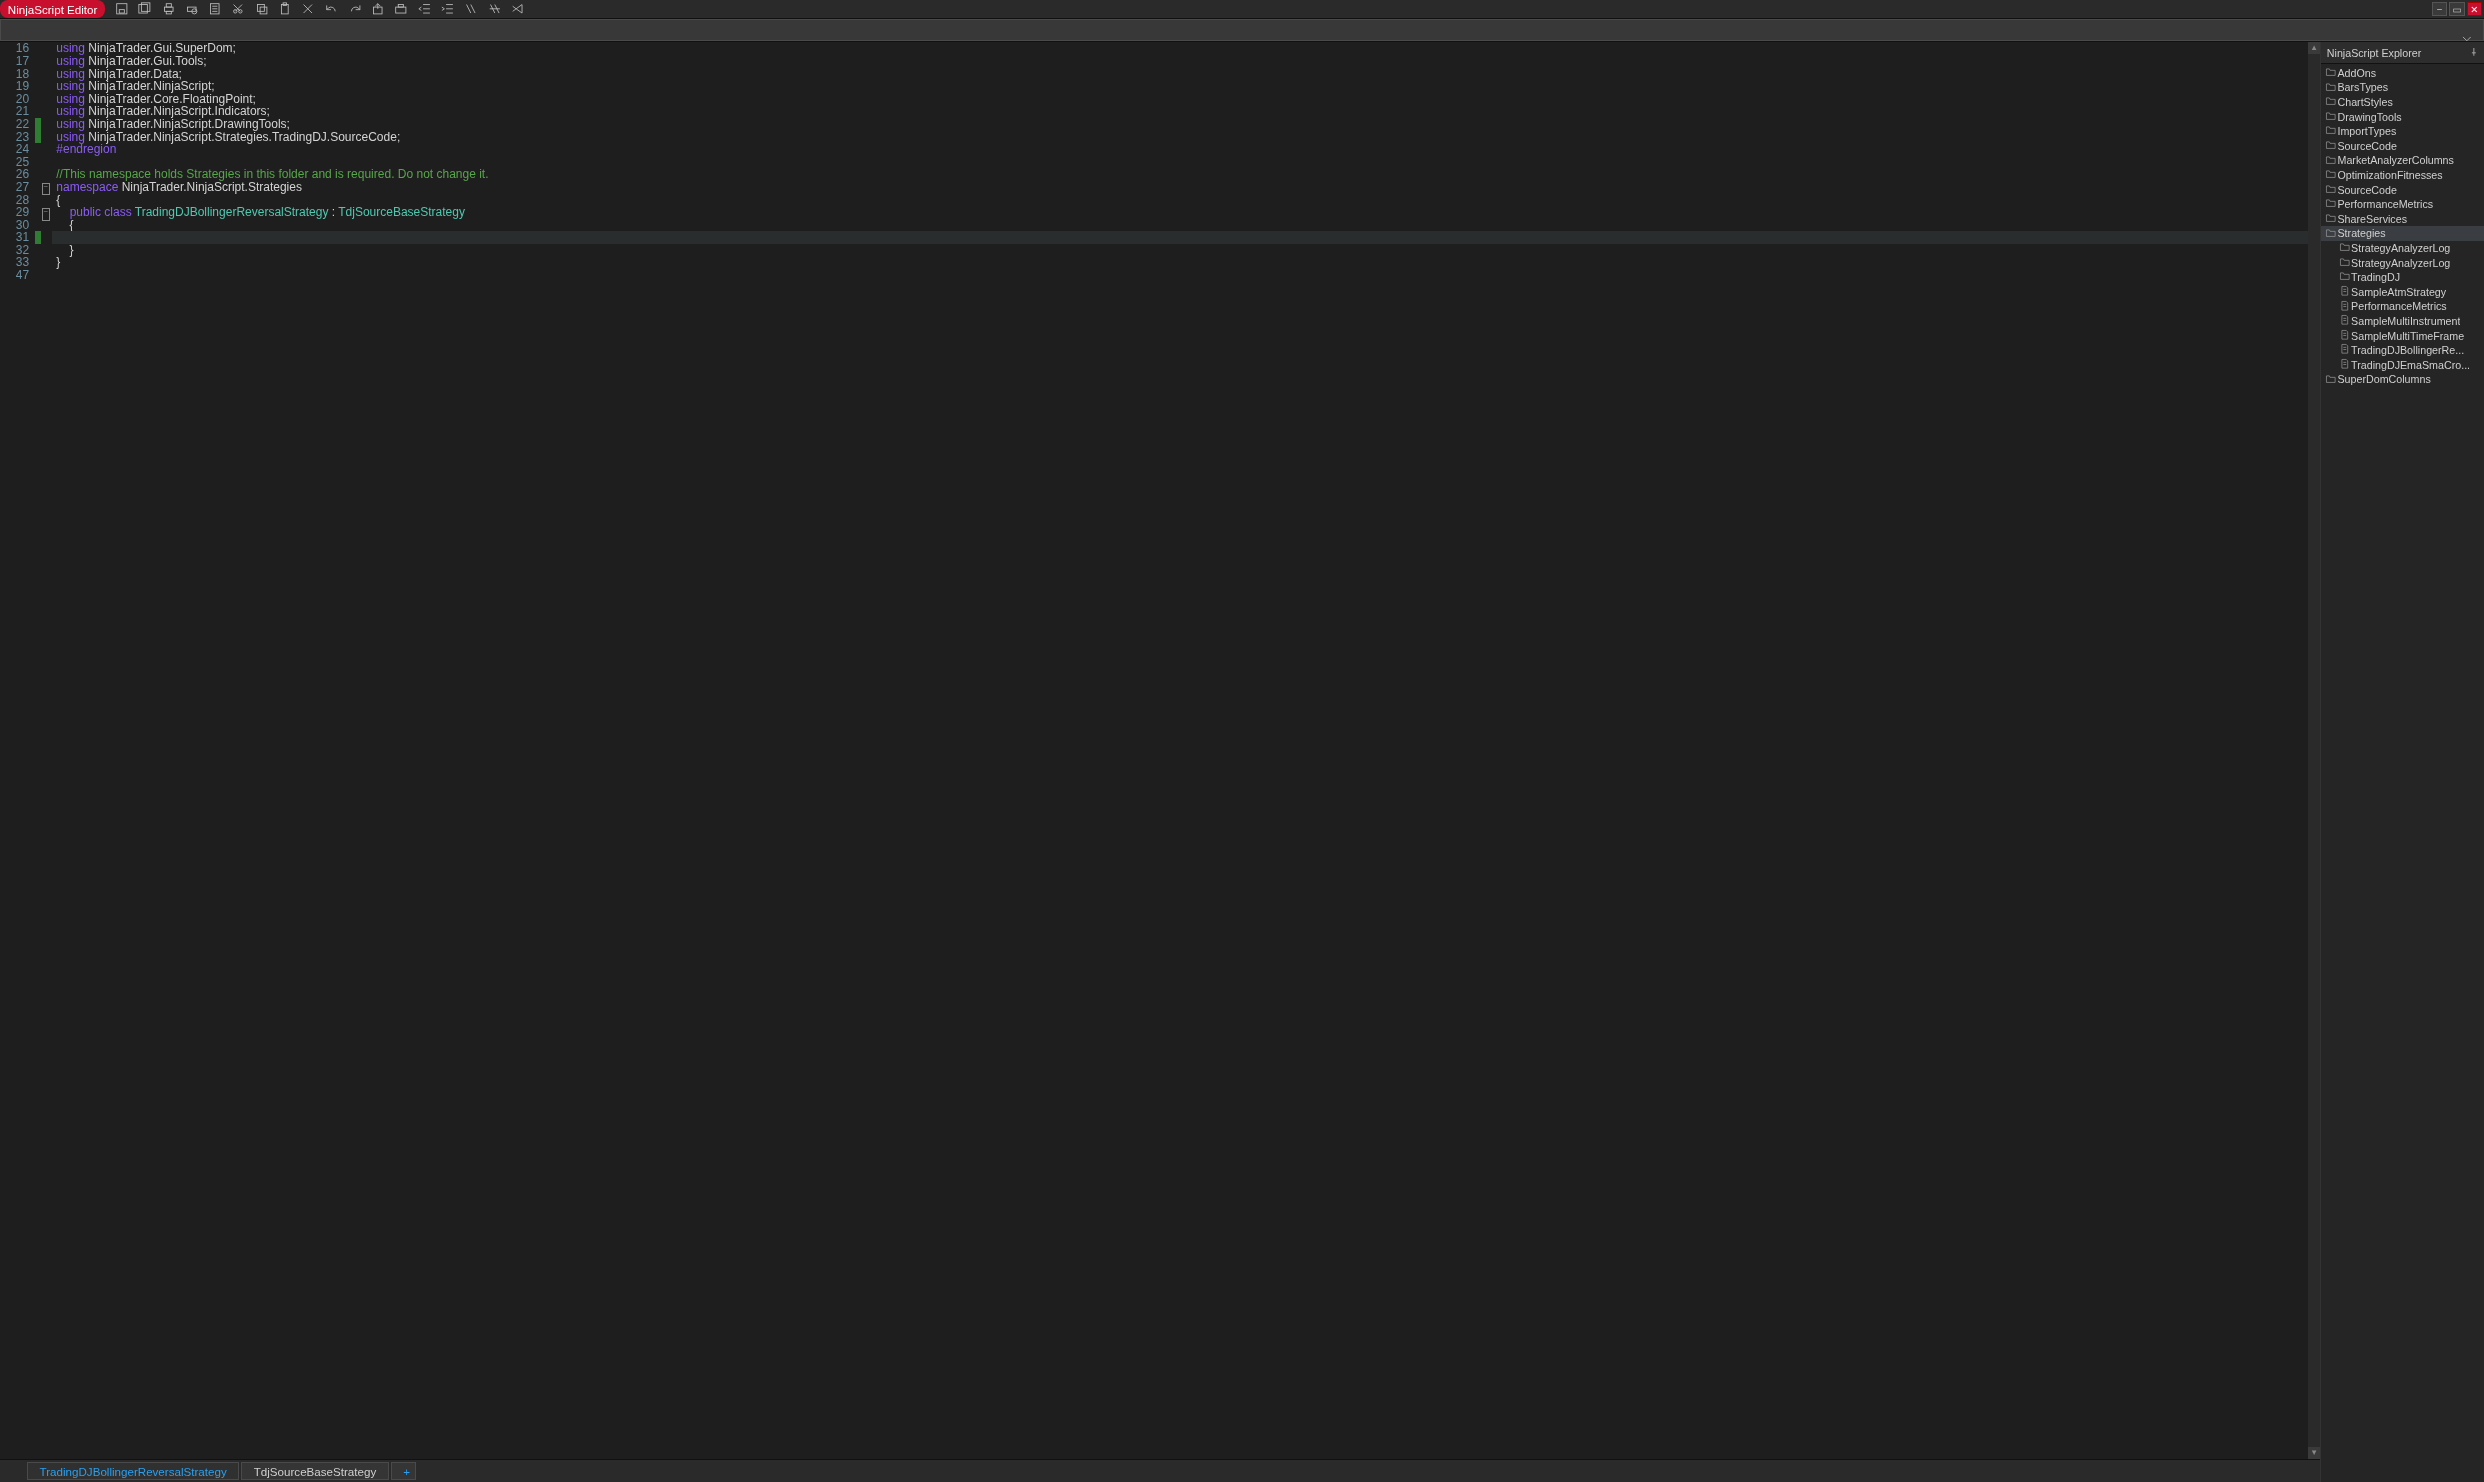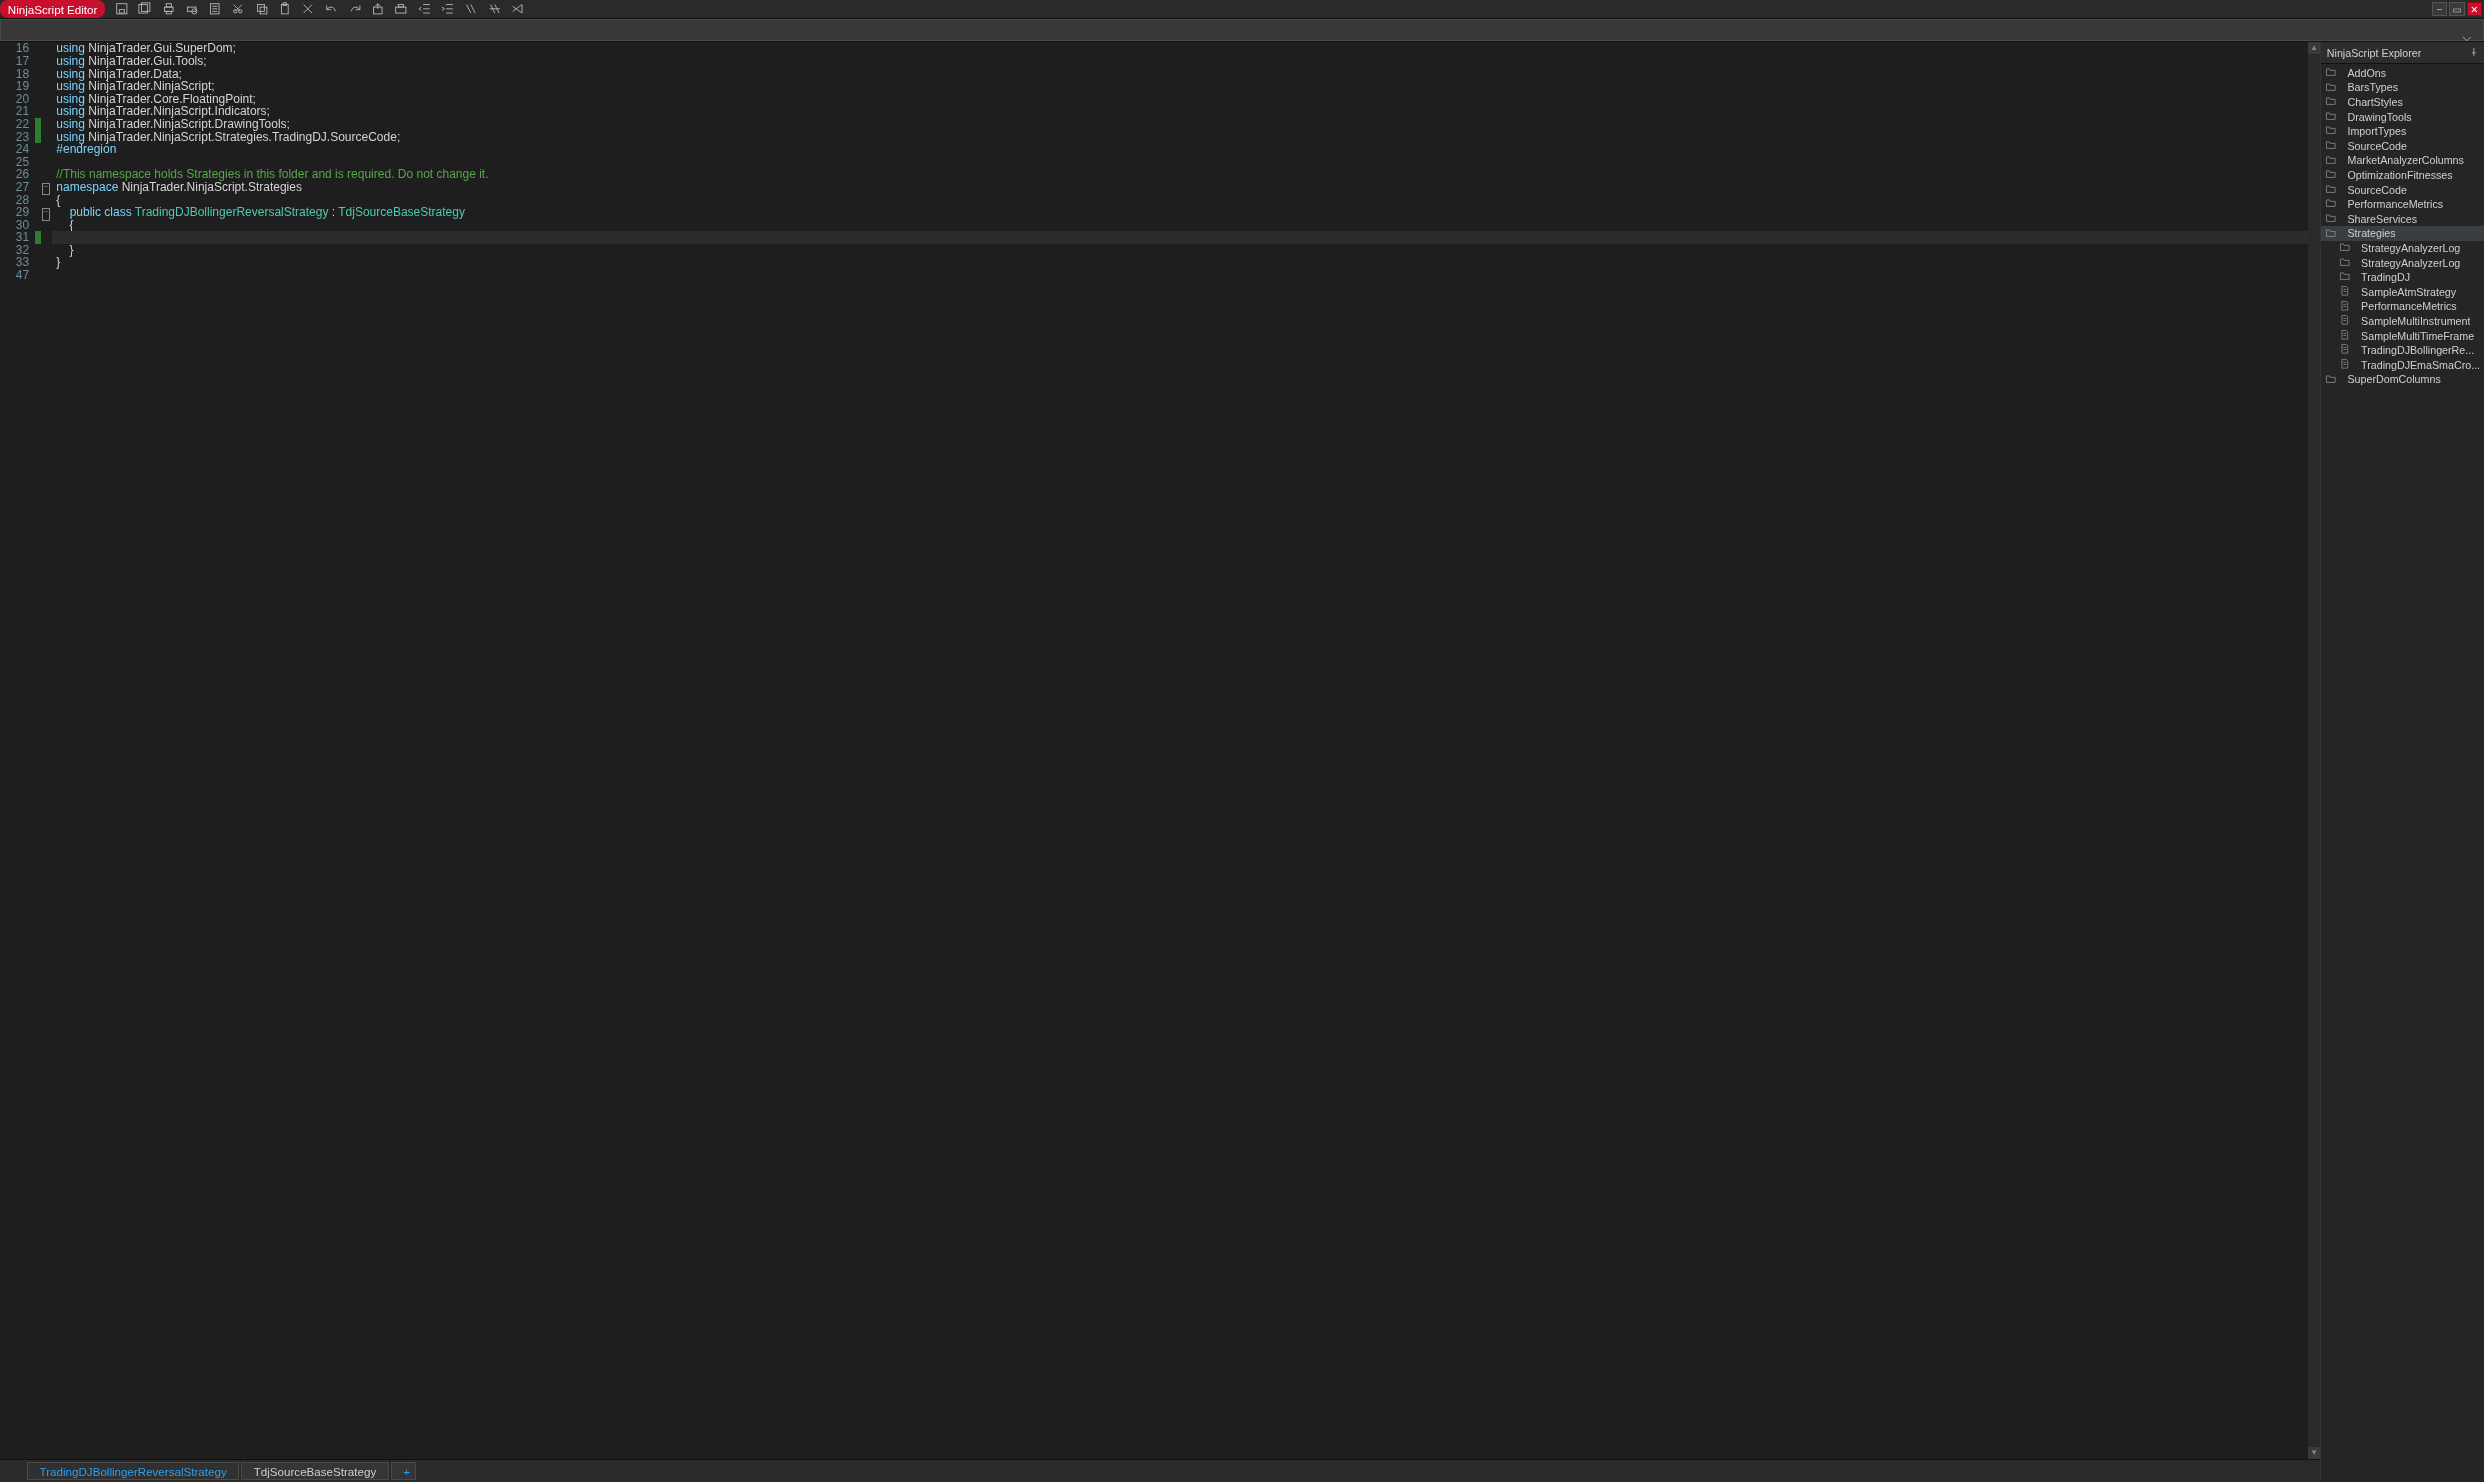--- a/index.html
+++ b/index.html
@@ -139,21 +139,21 @@
   .code {
     flex: 1;
     background: #1e1e1e;
     color: #d4d4d4;
     white-space: pre;
     overflow: auto;
     position: relative;
   }
   .code .line { height:12.6px; padding-left:3.9px; position:relative;}
   .code .line.hl { background:#2a2d2e; } 
-  .tok-blue { color:#7dd3fc; }
+  .tok-blue { color:#8b5cf6; }
   .tok-type { color:#4ec9b0; }
   .tok-comment { color:#57a64a; }
 
   
   .vscroll {
     width: 11.6px;
     background: #2a2a2a;
     display:flex;flex-direction:column;
   }
   .vscroll .upbtn,.vscroll .dnbtn{
@@ -203,21 +203,21 @@
   }
   .explorer-header .pin svg{width:9.7px;height:9.7px;}
   .tree {
     flex: 1;
     overflow: auto;
     padding: 1.9px 0;
   }
   .tree-item {
     display: flex;
     align-items: center;
-    gap: 11px;
+    gap: 1px;
     padding: 0 3.9px;
     height: 14.6px;
     cursor:pointer;
     white-space: nowrap;
     overflow: hidden;
   }
   .tree-item.selected { background:#3a3d41; }
   .tree-item .icon svg { width:11.6px;height:11.6px; }
   .tree-item.depth0 { padding-left: 3.9px; }
   .tree-item.depth1 { padding-left: 17.5px; }

